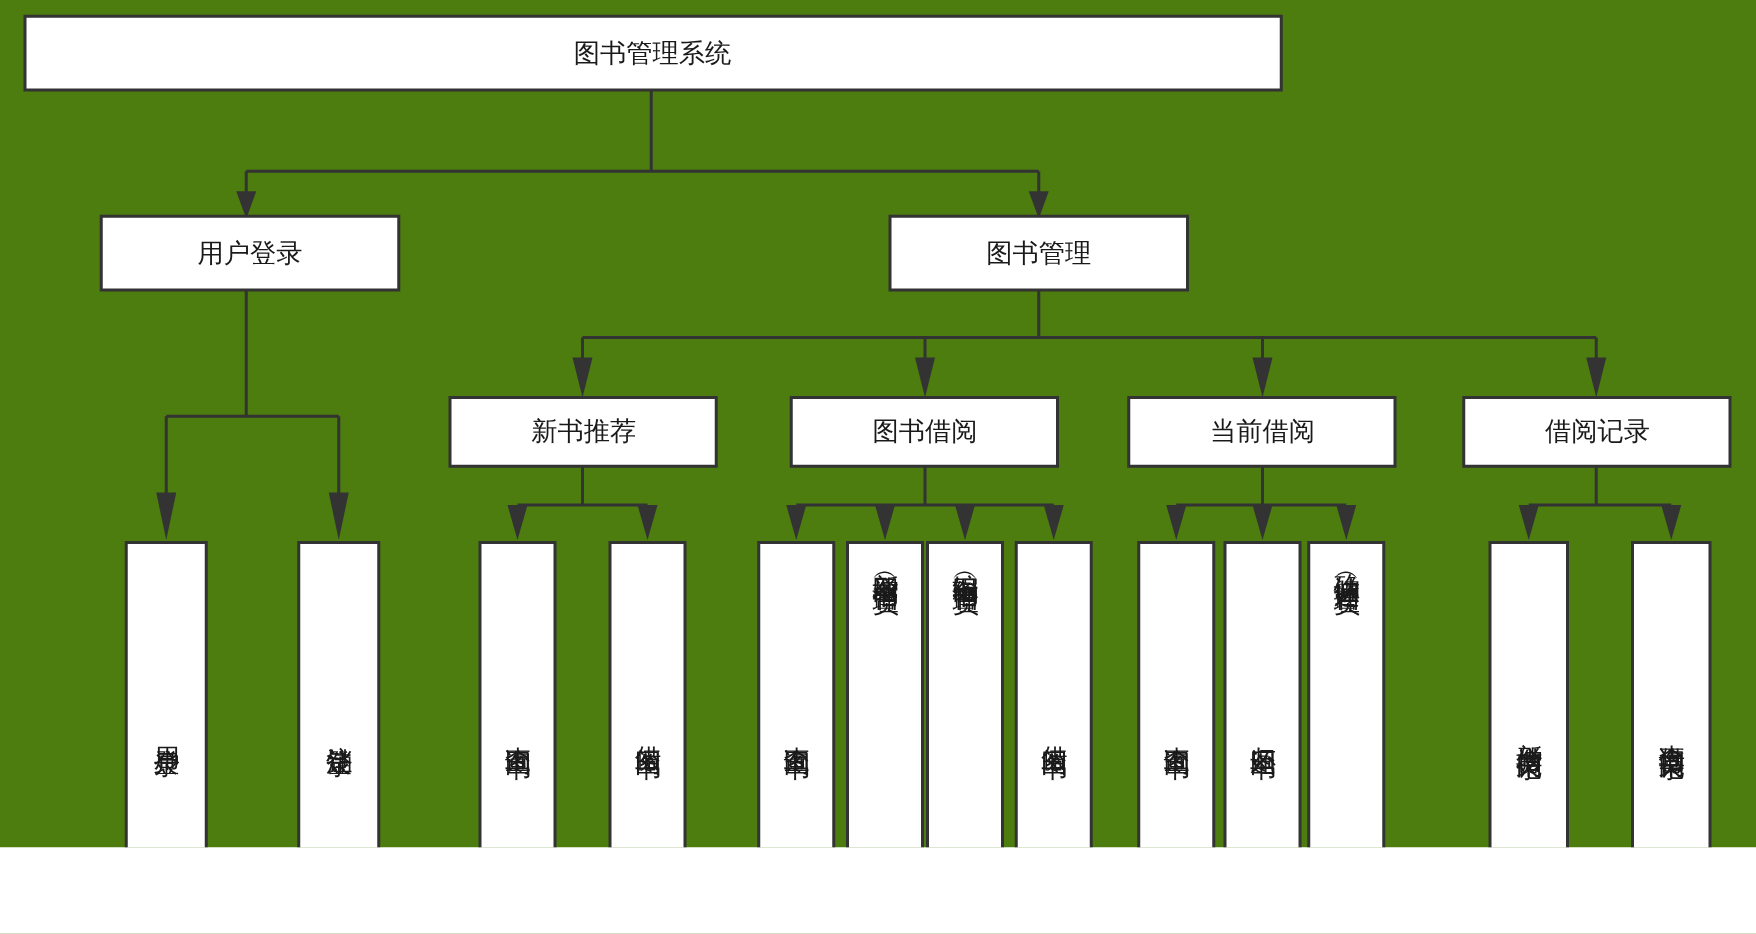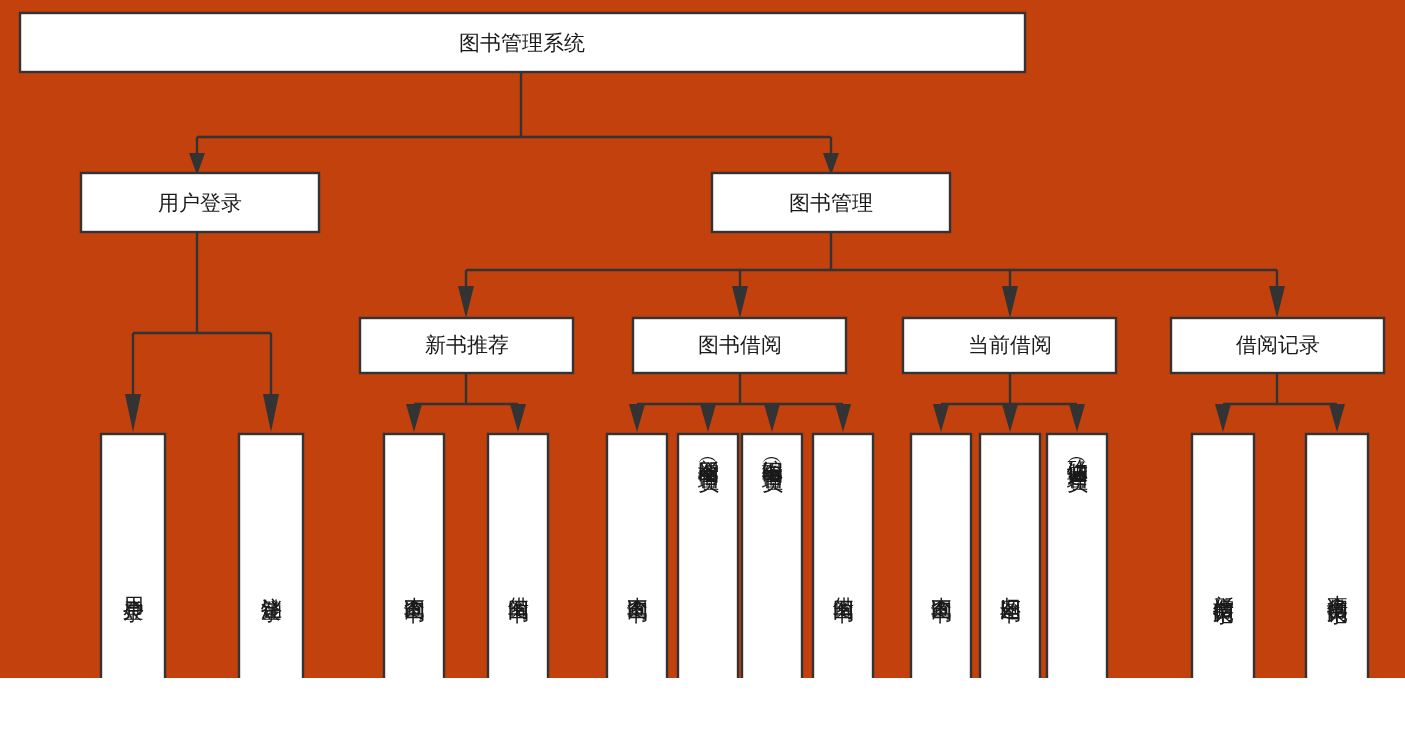--- a/index.html
+++ b/index.html
@@ -8,21 +8,21 @@
     padding: 0;
     background: #ffffff;
   }
   body {
     font-family: "DejaVu Sans", "Liberation Sans", sans-serif;
   }
   #diagram-root {
     position: relative;
     width: 1405px;
     height: 678px;
-    background: #c2410c;
+    background: #4d7c0f;
     overflow: hidden;
   }
   svg.diagram-canvas {
     position: absolute;
     top: 0;
     left: 0;
     width: 1405px;
     height: 747px;
     display: block;
   }

